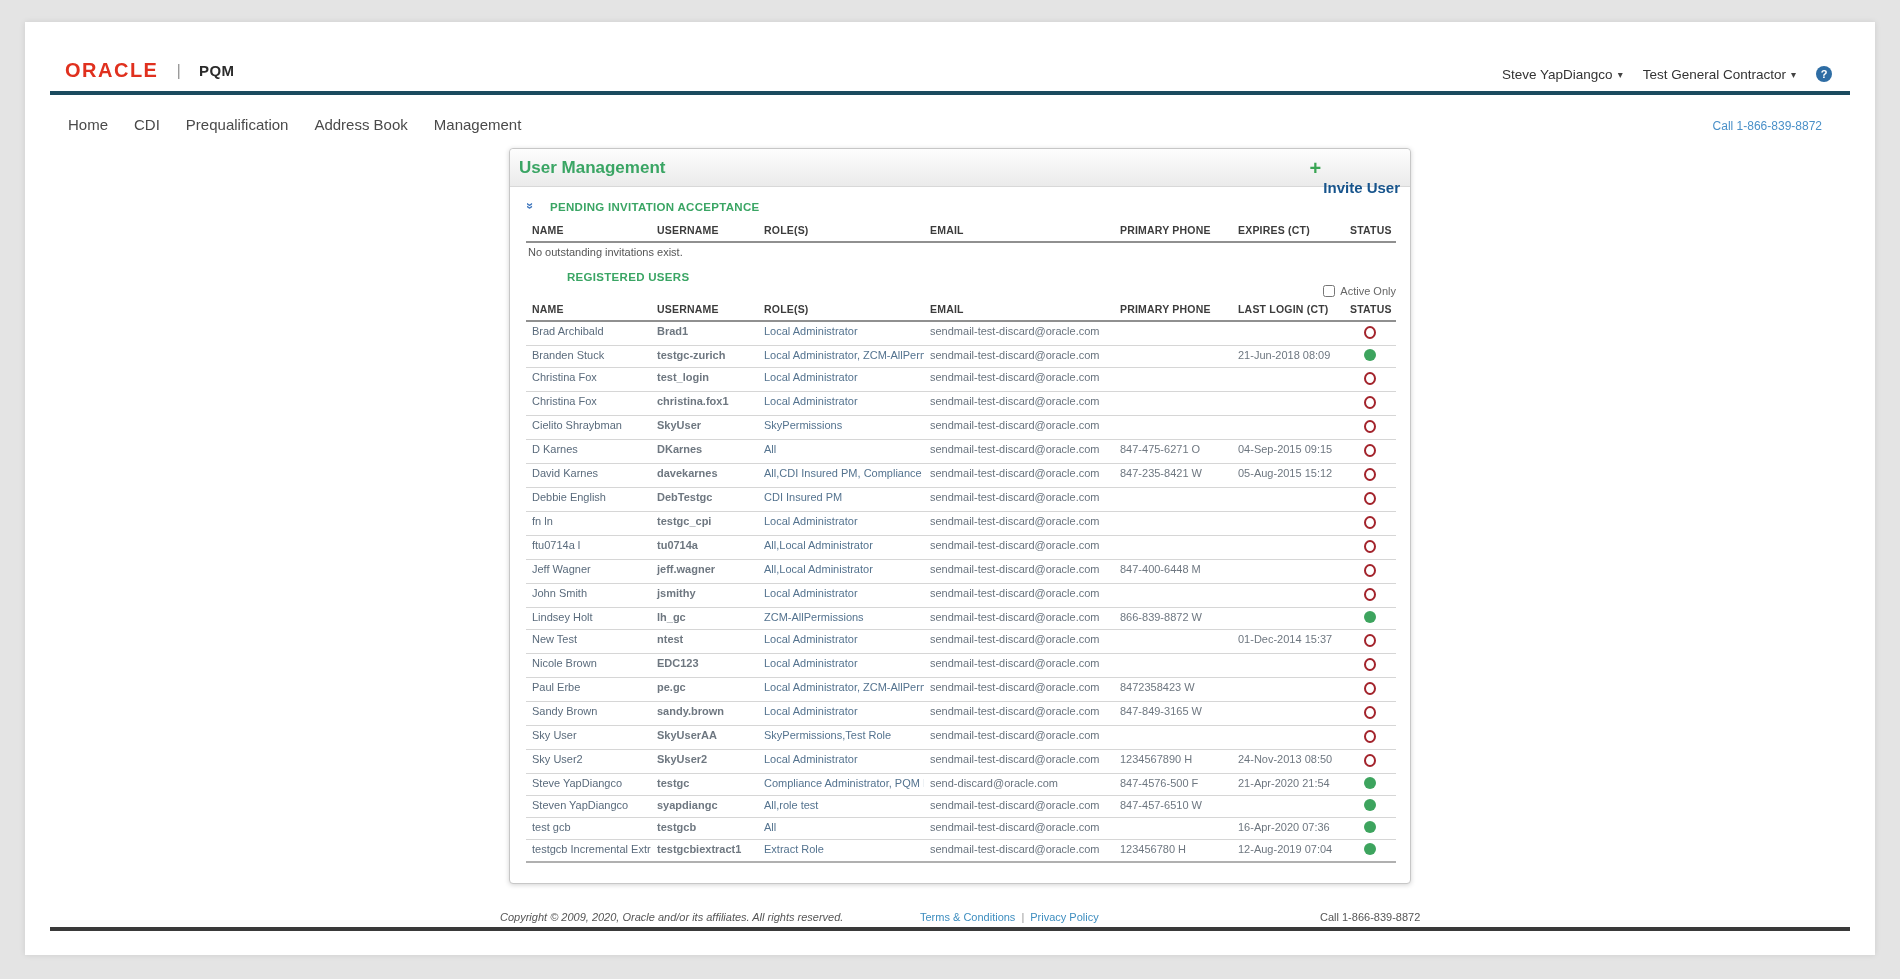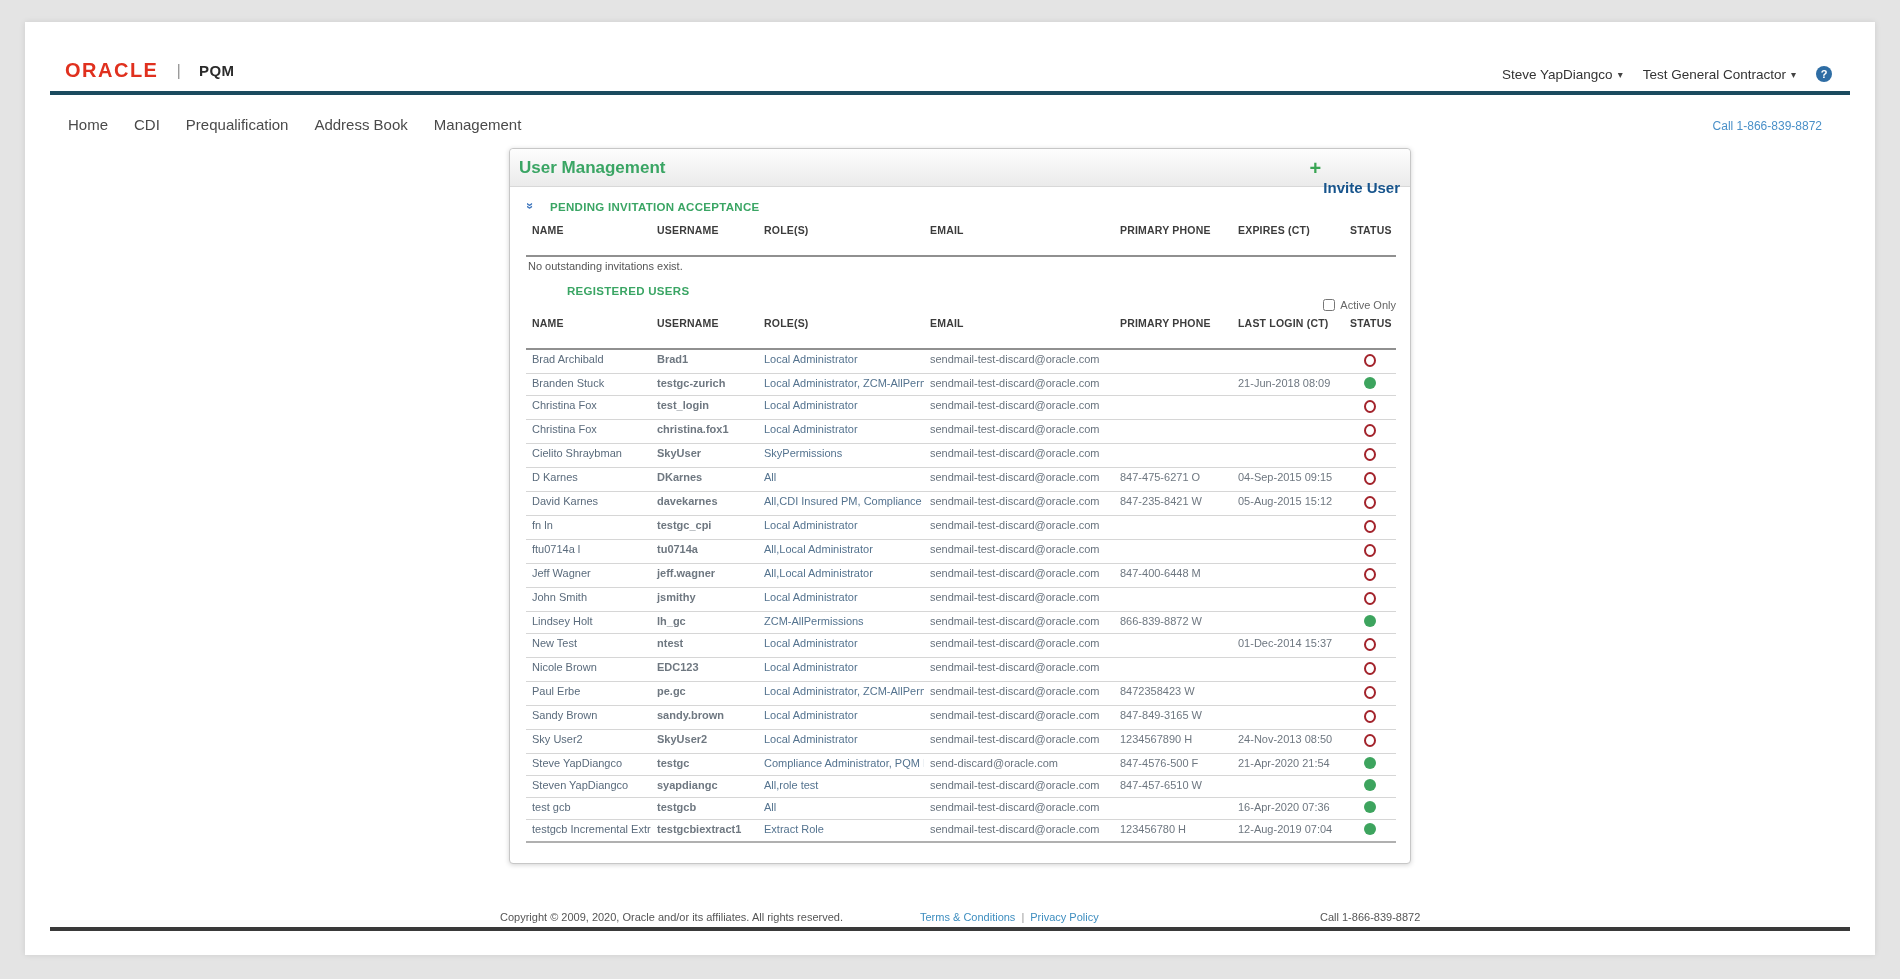--- a/index.html
+++ b/index.html
@@ -89,21 +89,21 @@
   .chev {
     color: #4178be; font-size: 12px; font-weight: bold;
     display: inline-block; transform: rotate(90deg); line-height: 10px;
   }
   
   table.grid {
     width: 870px; table-layout: fixed; border-collapse: collapse;
   }
   table.grid th {
     text-align: left; font-size: 10.5px; color: #3c3c3c;
-    letter-spacing: 0.2px; padding: 2px 6px 19px;
+    letter-spacing: 0.2px; padding: 2px 6px 5px;
     border-bottom: 2px solid #909090;
     white-space: nowrap; overflow: hidden;
   }
   table.grid th.status-col, td.status-cell { text-align: center; }
   table.grid td {
     font-size: 11px; line-height: 13px; vertical-align: top;
     padding: 3px 6px; border-bottom: 1px solid #d6d6d6;
     white-space: nowrap; overflow: hidden;
   }
   tbody tr:last-child td { border-bottom: 2px solid #b0b0b0; }
@@ -127,21 +127,21 @@
     border: 2px solid #a3242c; border-radius: 50%;
     margin-top: 1px;
   }
   .status-dot {
     display: inline-block; width: 12px; height: 12px;
     background: #3da45e; border-radius: 50%;
   }
   
   .copyright {
     position: absolute; left: 475px; top: 889px;
-    font-size: 11px; color: #555;
+    font-size: 11px; color: #555; font-style: italic;
   }
   .footer-links {
     position: absolute; left: 895px; top: 889px;
     font-size: 11px; color: #999;
     display: flex; gap: 6px; justify-content: flex-end;
   }
   .footer-links a { color: #3d8dbf; text-decoration: none; cursor: pointer; }
   .footer-call {
     position: absolute; left: 1295px; top: 889px;
     font-size: 11px; color: #555;
@@ -313,20 +313,29 @@
 Local Administrator,
 one more 10-27,role -10/27,
 role test,SkyPermissions,Test,
 Test Role...</td>
               <td class="email-cell">sendmail-test-discard@oracle.com</td>
               <td class="phone-cell">847-235-8421 W</td>
               <td class="last_login-cell">05-Aug-2015 15:12</td>
               <td class="status-cell"><span class="status-ring"></span></td>
             </tr>
             <tr>
+              <td class="name-cell">Debbie English</td>
+              <td class="username-cell">DebTestgc</td>
+              <td class="roles-cell">CDI Insured PM</td>
+              <td class="email-cell">sendmail-test-discard@oracle.com</td>
+              <td class="phone-cell"></td>
+              <td class="last_login-cell"></td>
+              <td class="status-cell"><span class="status-ring"></span></td>
+            </tr>
+            <tr>
               <td class="name-cell">fn ln</td>
               <td class="username-cell">testgc_cpi</td>
               <td class="roles-cell">Local Administrator</td>
               <td class="email-cell">sendmail-test-discard@oracle.com</td>
               <td class="phone-cell"></td>
               <td class="last_login-cell"></td>
               <td class="status-cell"><span class="status-ring"></span></td>
             </tr>
             <tr>
               <td class="name-cell">ftu0714a l</td>
@@ -391,20 +400,29 @@
               <td class="phone-cell">8472358423 W</td>
               <td class="last_login-cell"></td>
               <td class="status-cell"><span class="status-ring"></span></td>
             </tr>
             <tr>
               <td class="name-cell">Sandy Brown</td>
               <td class="username-cell">sandy.brown</td>
               <td class="roles-cell">Local Administrator</td>
               <td class="email-cell">sendmail-test-discard@oracle.com</td>
               <td class="phone-cell">847-849-3165 W</td>
+              <td class="last_login-cell"></td>
+              <td class="status-cell"><span class="status-ring"></span></td>
+            </tr>
+            <tr>
+              <td class="name-cell">Sky User</td>
+              <td class="username-cell">SkyUserAA</td>
+              <td class="roles-cell">SkyPermissions,Test Role</td>
+              <td class="email-cell">sendmail-test-discard@oracle.com</td>
+              <td class="phone-cell"></td>
               <td class="last_login-cell"></td>
               <td class="status-cell"><span class="status-ring"></span></td>
             </tr>
             <tr>
               <td class="name-cell">Sky User2</td>
               <td class="username-cell">SkyUser2</td>
               <td class="roles-cell">Local Administrator</td>
               <td class="email-cell">sendmail-test-discard@oracle.com</td>
               <td class="phone-cell">1234567890 H</td>
               <td class="last_login-cell">24-Nov-2013 08:50</td>

